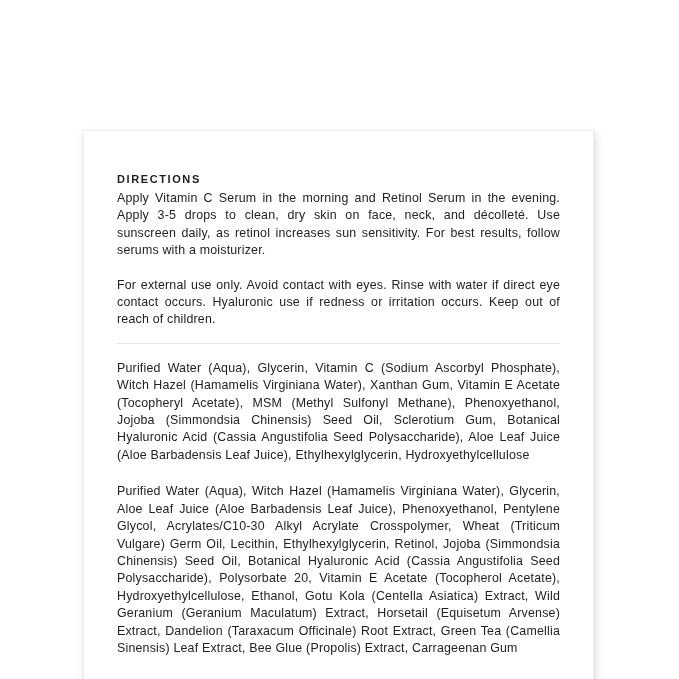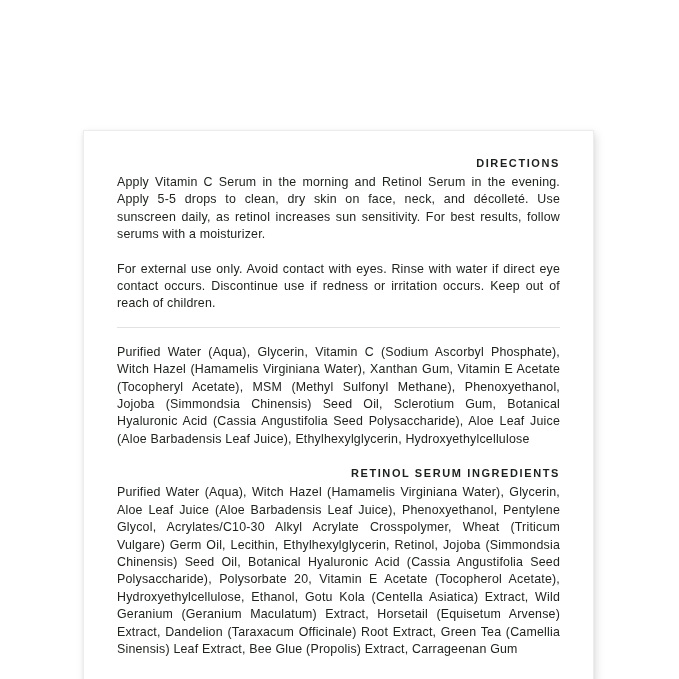--- a/index.html
+++ b/index.html
@@ -26,27 +26,26 @@
     width: 511px;
     min-height: 430px;
     box-sizing: border-box;
     background: #ffffff;
     border: 1px solid #ededed;
     box-shadow: 2px 4px 9px rgba(0, 0, 0, 0.13), 0 1px 3px rgba(0, 0, 0, 0.06);
     padding: 26px 33px 24px 33px;
   }
 
   .section-heading {
-    margin: 0 0 5px 0;
+    margin: 16px 0 5px 0;
     font-size: 11px;
     font-weight: bold;
     letter-spacing: 1.6px;
     color: #1c201d;
     text-transform: uppercase;
-    text-align: right;
   }
 
   .body-text {
     margin: 0;
     font-size: 12.4px;
     line-height: 17.4px;
     letter-spacing: 0.2px;
     color: #20241f;
     text-align: justify;
     hyphens: auto;
@@ -68,29 +67,28 @@
   }
 </style>
 </head>
 <body>
 
 <div class="stage">
   <div class="card">
 
     <section>
       <h2 class="section-heading">DIRECTIONS</h2>
-      <p class="body-text">Apply Vitamin C Serum in the morning and Retinol Serum in the evening. Apply 5-5 drops to clean, dry skin on face, neck, and décolleté. Use sunscreen daily, as retinol increases sun sensitivity. For best results, follow serums with a moisturizer.</p>
-      <p class="body-text warning-text">For external use only. Avoid contact with eyes. Rinse with water if direct eye contact occurs. Discontinue use if redness or irritation occurs. Keep out of reach of children.</p>
+      <p class="body-text">Apply Vitamin C Serum in the morning and Retinol Serum in the evening. Apply 3-5 drops to clean, dry skin on face, neck, and décolleté. Use sunscreen daily, as retinol increases sun sensitivity. For best results, follow serums with a moisturizer.</p>
+      <p class="body-text warning-text">For external use only. Avoid contact with eyes. Rinse with water if direct eye contact occurs. Hyaluronic use if redness or irritation occurs. Keep out of reach of children.</p>
     </section>
 
     <hr class="divider">
 
     <section>
       <p class="body-text">Purified Water (Aqua), Glycerin, Vitamin C (Sodium Ascorbyl Phosphate), Witch Hazel (Hamamelis Virginiana Water), Xanthan Gum, Vitamin E Acetate (Tocopheryl Acetate), MSM (Methyl Sulfonyl Methane), Phenoxyethanol, Jojoba (Simmondsia Chinensis) Seed Oil, Sclerotium Gum, Botanical Hyaluronic Acid (Cassia Angustifolia Seed Polysaccharide), Aloe Leaf Juice (Aloe Barbadensis Leaf Juice), Ethylhexylglycerin, Hydroxyethylcellulose</p>
     </section>
 
     <section class="ingredients-section-retinol">
-      <h2 class="section-heading">RETINOL SERUM INGREDIENTS</h2>
       <p class="body-text">Purified Water (Aqua), Witch Hazel (Hamamelis Virginiana Water), Glycerin, Aloe Leaf Juice (Aloe Barbadensis Leaf Juice), Phenoxyethanol, Pentylene Glycol, Acrylates/C10-30 Alkyl Acrylate Crosspolymer, Wheat (Triticum Vulgare) Germ Oil, Lecithin, Ethylhexylglycerin, Retinol, Jojoba (Simmondsia Chinensis) Seed Oil, Botanical Hyaluronic Acid (Cassia Angustifolia Seed Polysaccharide), Polysorbate 20, Vitamin E Acetate (Tocopherol Acetate), Hydroxyethylcellulose, Ethanol, Gotu Kola (Centella Asiatica) Extract, Wild Geranium (Geranium Maculatum) Extract, Horsetail (Equisetum Arvense) Extract, Dandelion (Taraxacum Officinale) Root Extract, Green Tea (Camellia Sinensis) Leaf Extract, Bee Glue (Propolis) Extract, Carrageenan Gum</p>
     </section>
 
   </div>
 </div>
 
 </body></html>

